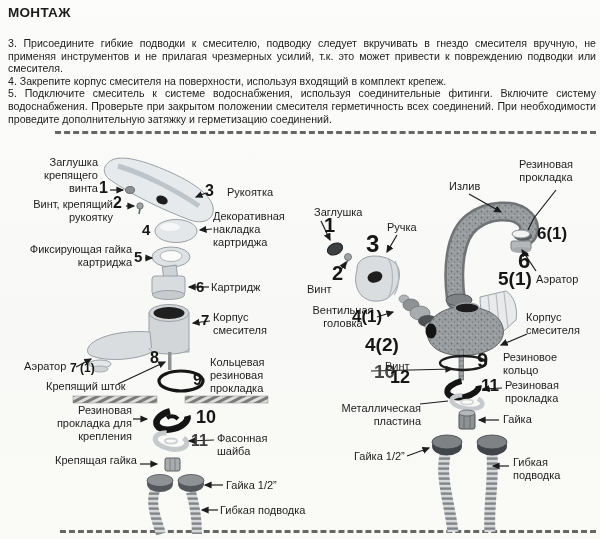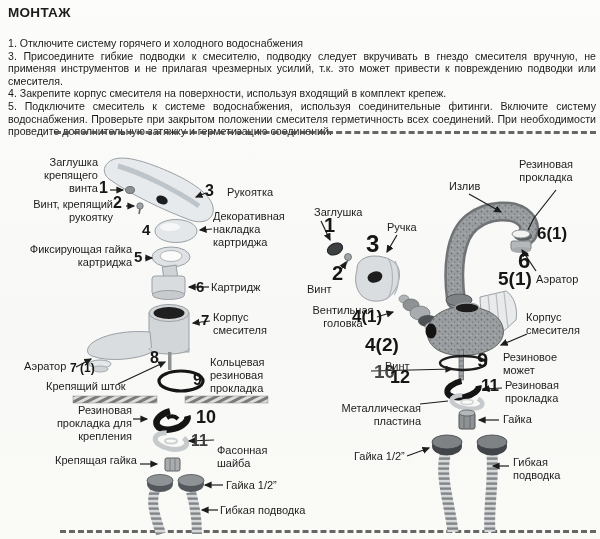--- a/index.html
+++ b/index.html
@@ -21,21 +21,20 @@
   .num{position:absolute;font-weight:bold;color:#161616;line-height:1;}
   svg.art{position:absolute;left:0;top:0;width:600px;height:539px;pointer-events:none;}
 </style>
 </head>
 <body>
 
 <div class="stage">
 
   <div class="hdr">
     <div class="title">МОНТАЖ</div>
-    <p class="step">1. Отключите систему горячего и холодного водоснабжения</p>
     <p class="step">3. Присоедините гибкие подводки к смесителю, подводку следует вкручивать в гнездо смесителя вручную, не применяя инструментов и не прилагая чрезмерных усилий, т.к. это может привести к повреждению подводки или смесителя.</p>
     <p class="step">4. Закрепите корпус смесителя на поверхности, используя входящий в комплект крепеж.</p>
     <p class="step">5. Подключите смеситель к системе водоснабжения, используя соединительные фитинги. Включите систему водоснабжения. Проверьте при закрытом положении смесителя герметичность всех соединений. При необходимости проведите дополнительную затяжку и герметизацию соединений.</p>
   </div>
 
   <div class="sep sep-top"></div>
   <div class="sep sep-bot"></div>
 
   <svg class="art" viewBox="0 0 600 539">
     <defs>
@@ -258,21 +257,21 @@
   <div class="lbl" style="left:213px;top:311px;width:78px;">Корпус смесителя</div>
   <div class="lbl one" style="left:24px;top:360px;">Аэратор</div>
   <div class="num" style="left:70px;top:362px;font-size:12px;">7 (1)</div>
   <div class="num" style="left:150px;top:350px;font-size:16px;">8</div>
   <div class="lbl one" style="left:46px;top:380px;">Крепящий шток</div>
   <div class="num" style="left:193px;top:372px;font-size:16px;">9</div>
   <div class="lbl" style="left:210px;top:356px;width:85px;">Кольцевая резиновая прокладка</div>
   <div class="lbl r" style="left:30px;top:404px;width:102px;">Резиновая прокладка для крепления</div>
   <div class="num" style="left:196px;top:408px;font-size:18px;">10</div>
   <div class="num" style="left:191px;top:433px;font-size:16px;color:#3f3f3f;">11</div>
-  <div class="lbl" style="left:217px;top:444px;width:72px;">Фасонная шайба</div>
+  <div class="lbl" style="left:217px;top:432px;width:72px;">Фасонная шайба</div>
   <div class="lbl r" style="left:55px;top:454px;width:82px;">Крепящая гайка</div>
   <div class="lbl one" style="left:226px;top:479px;">Гайка 1/2”</div>
   <div class="lbl one" style="left:220px;top:504px;">Гибкая подводка</div>
 
   <div class="lbl one" style="left:449px;top:180px;">Излив</div>
   <div class="lbl c" style="left:506px;top:158px;width:80px;">Резиновая прокладка</div>
   <div class="num" style="left:537px;top:225px;font-size:17px;">6(1)</div>
   <div class="num" style="left:518px;top:250px;font-size:22px;">6</div>
   <div class="num" style="left:498px;top:269px;font-size:19px;">5(1)</div>
   <div class="lbl one" style="left:536px;top:273px;">Аэратор</div>
@@ -280,21 +279,21 @@
   <div class="num" style="left:324px;top:215px;font-size:20px;">1</div>
   <div class="lbl one" style="left:387px;top:221px;">Ручка</div>
   <div class="num" style="left:366px;top:232px;font-size:24px;">3</div>
   <div class="num" style="left:332px;top:263px;font-size:20px;">2</div>
   <div class="lbl one" style="left:307px;top:283px;">Винт</div>
   <div class="lbl c" style="left:304px;top:304px;width:78px;">Вентильная головка</div>
   <div class="num" style="left:352px;top:308px;font-size:17px;">4(1)</div>
   <div class="num" style="left:365px;top:335px;font-size:19px;">4(2)</div>
   <div class="lbl" style="left:526px;top:311px;width:78px;">Корпус смесителя</div>
   <div class="num" style="left:477px;top:350px;font-size:20px;">9</div>
-  <div class="lbl" style="left:503px;top:351px;width:82px;">Резиновое может</div>
+  <div class="lbl" style="left:503px;top:351px;width:82px;">Резиновое кольцо</div>
   <div class="num" style="left:374px;top:362px;font-size:19px;color:#4a4a4a;">10</div>
   <div class="lbl one" style="left:385px;top:360px;">Винт</div>
   <div class="num" style="left:481px;top:377px;font-size:17px;">11</div>
   <div class="lbl" style="left:505px;top:379px;width:82px;">Резиновая прокладка</div>
   <div class="num" style="left:390px;top:368px;font-size:18px;">12</div>
   <div class="lbl r" style="left:335px;top:402px;width:86px;">Металлическая пластина</div>
   <div class="lbl one" style="left:503px;top:413px;">Гайка</div>
   <div class="lbl one" style="left:354px;top:450px;">Гайка 1/2”</div>
   <div class="lbl" style="left:513px;top:456px;width:60px;">Гибкая подводка</div>
 

